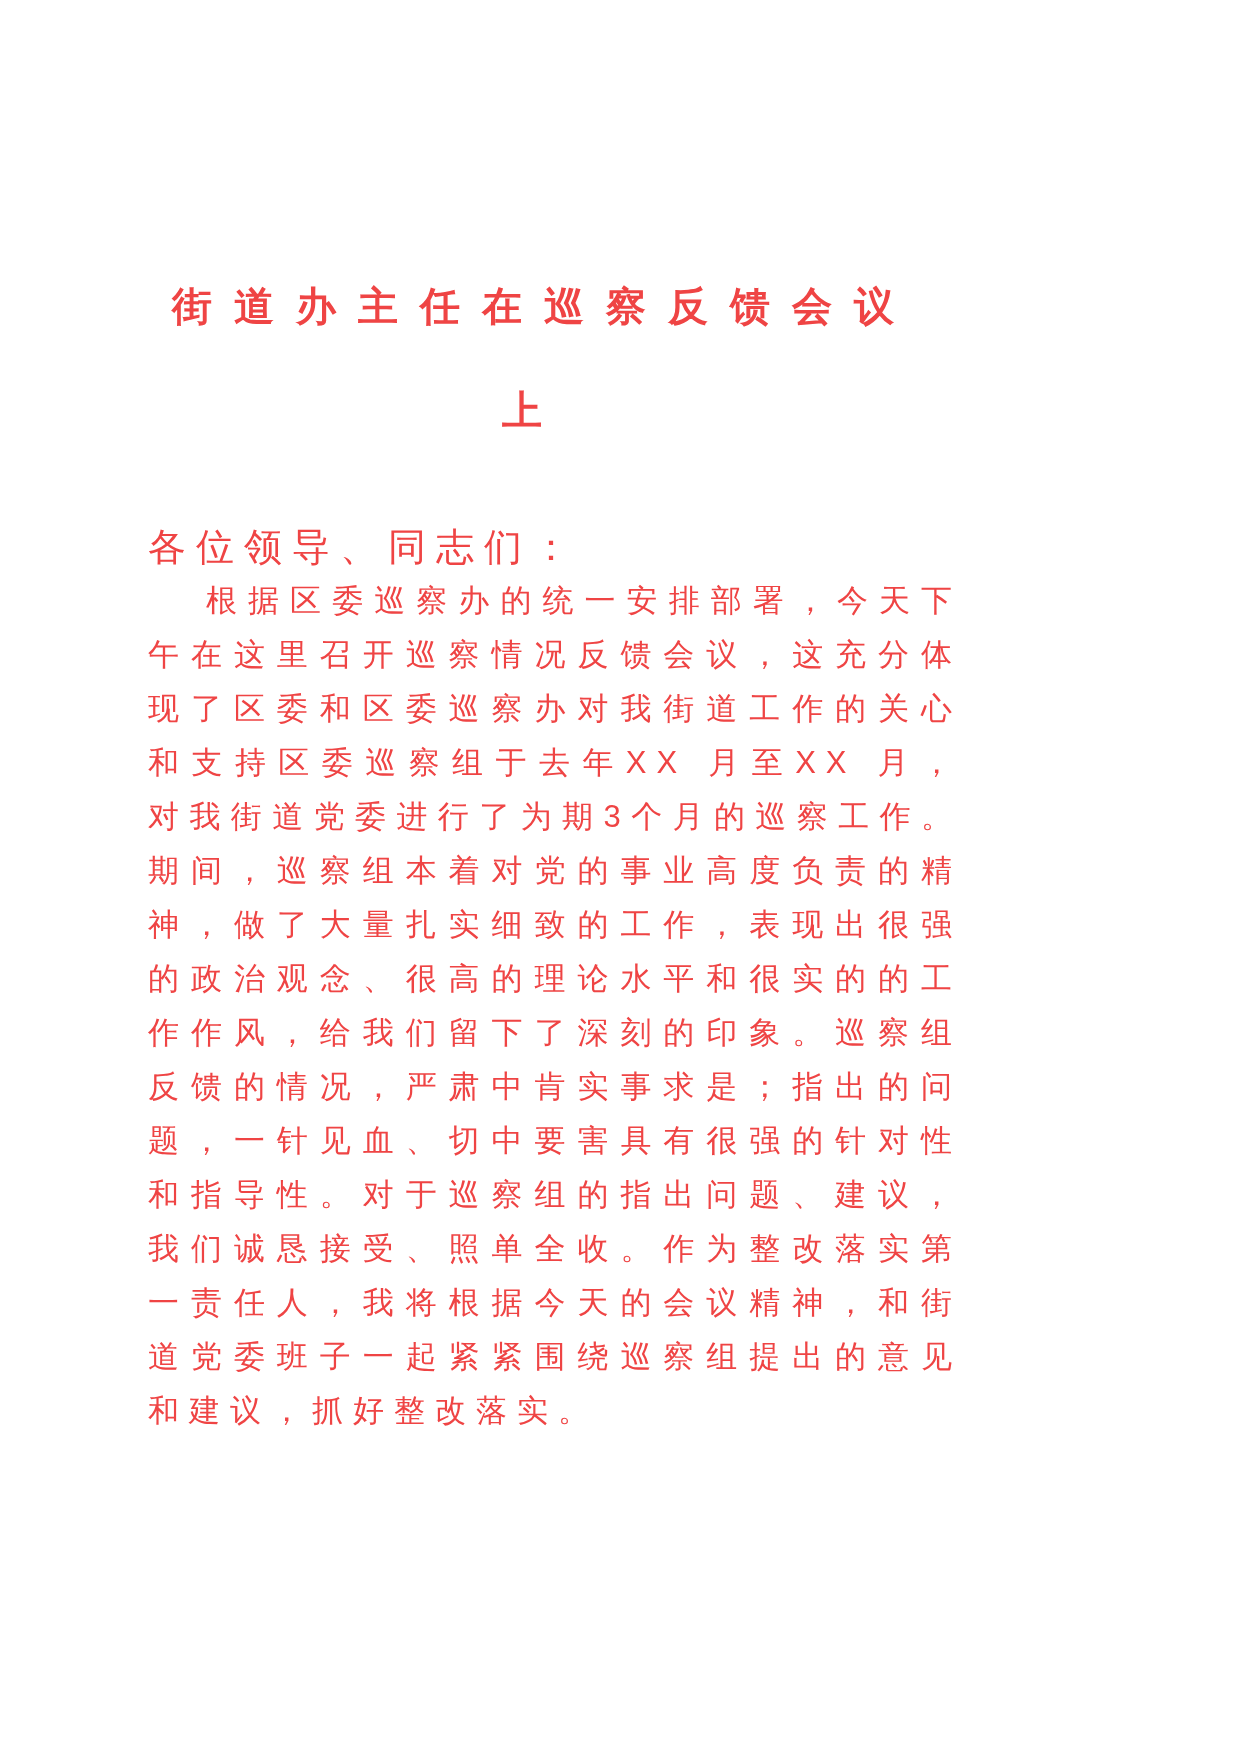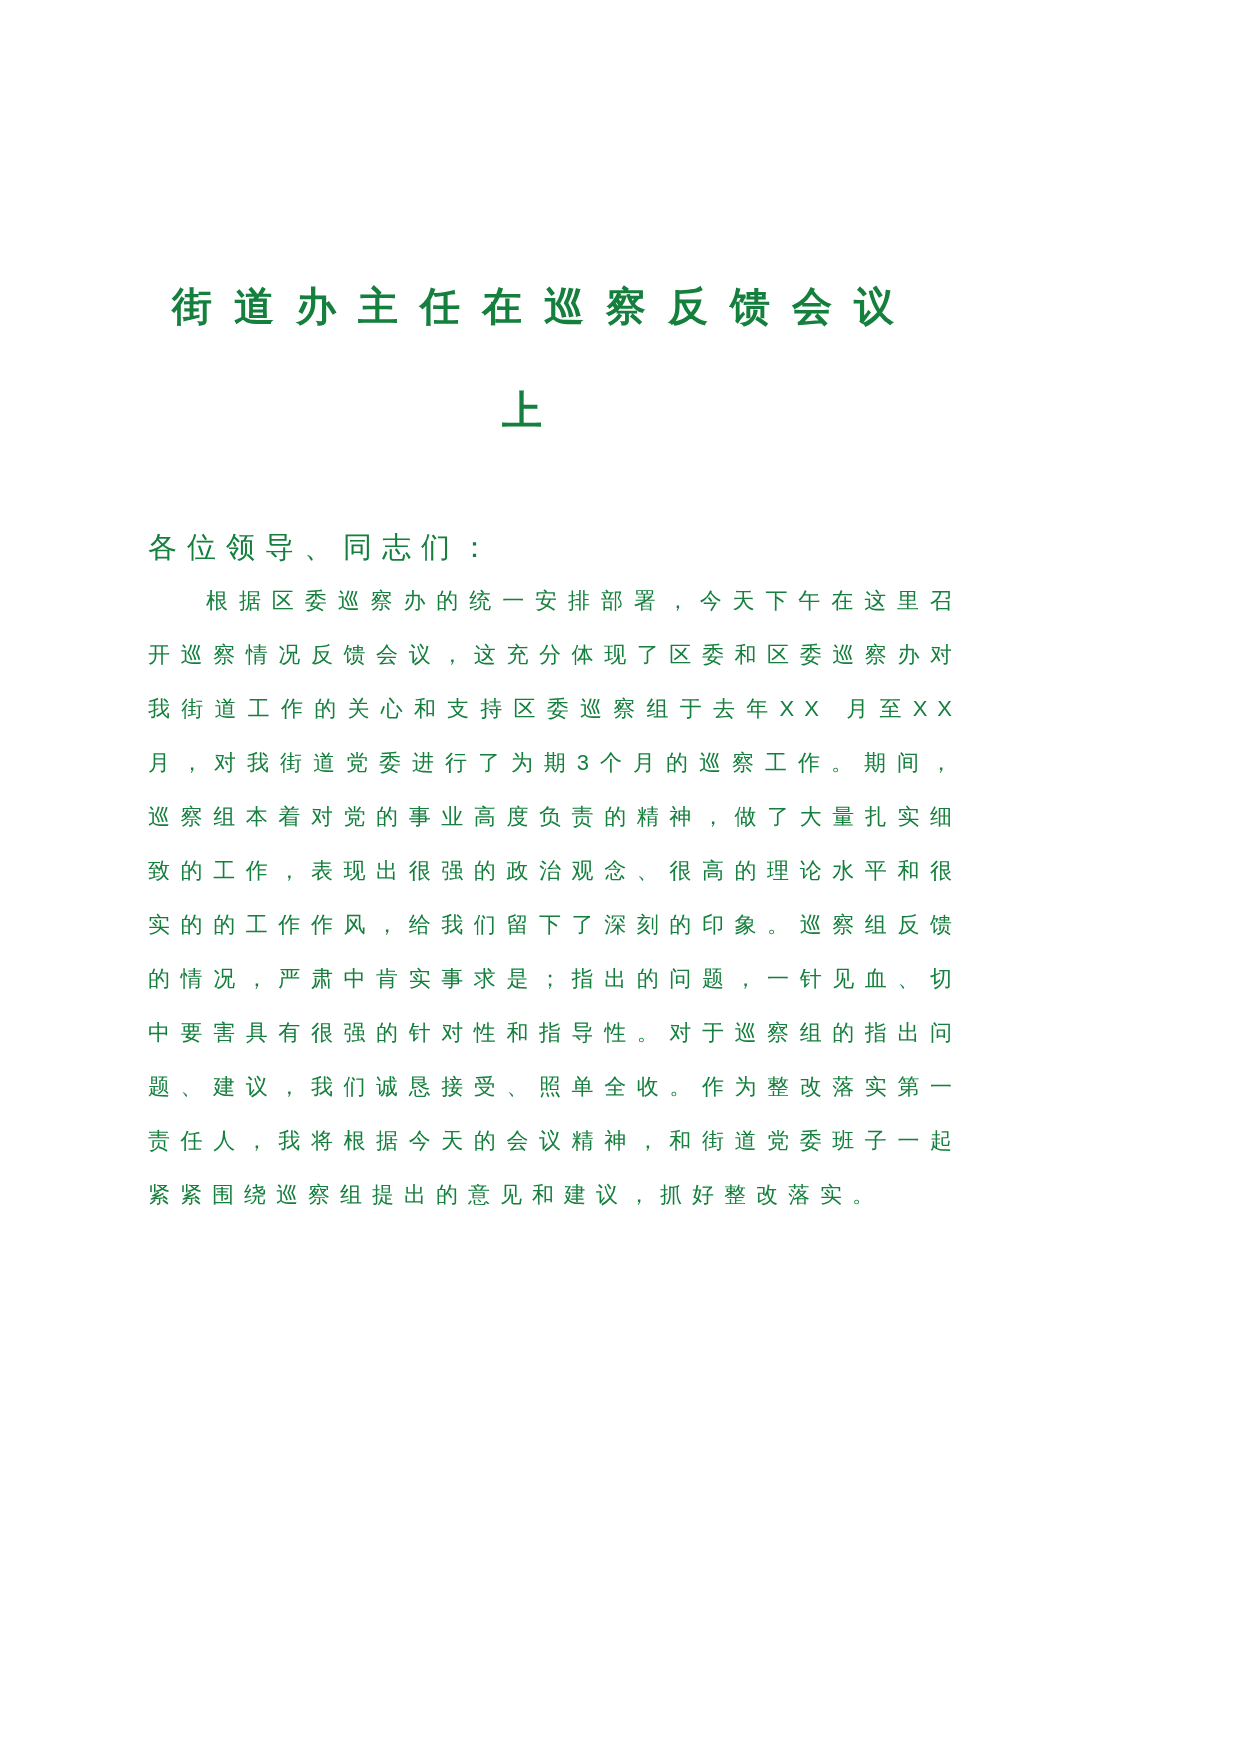--- a/index.html
+++ b/index.html
@@ -6,21 +6,21 @@
     margin: 0;
     padding: 0;
     background: #ffffff;
   }
   .page {
     position: relative;
     width: 1240px;
     height: 1754px;
     background: #ffffff;
     font-family: "Liberation Sans", sans-serif;
-    color: #15803d;
+    color: #ef4444;
     overflow: hidden;
     box-sizing: border-box;
   }
   .content {
     box-sizing: border-box;
     padding-top: 254px;
     margin-left: 148px;
     width: 814px;
   }
   .doc-title {
@@ -34,28 +34,28 @@
     text-indent: 22px;
     direction: rtl; 
   }
   .doc-title span {
     direction: ltr;
     unicode-bidi: isolate;
     display: inline-block;
   }
   .greeting {
     margin: 58px 0 0 0;
-    font-size: 29px;
+    font-size: 38px;
     line-height: 54px;
     letter-spacing: 10px;
     text-align: left;
   }
   .body-para {
     margin: 0;
-    font-size: 22px;
+    font-size: 31px;
     line-height: 54px;
     letter-spacing: 10px;
     text-align: justify;
     text-justify: inter-character;
     text-indent: 58px;
   }
 </style>
 </head>
 <body>
 

